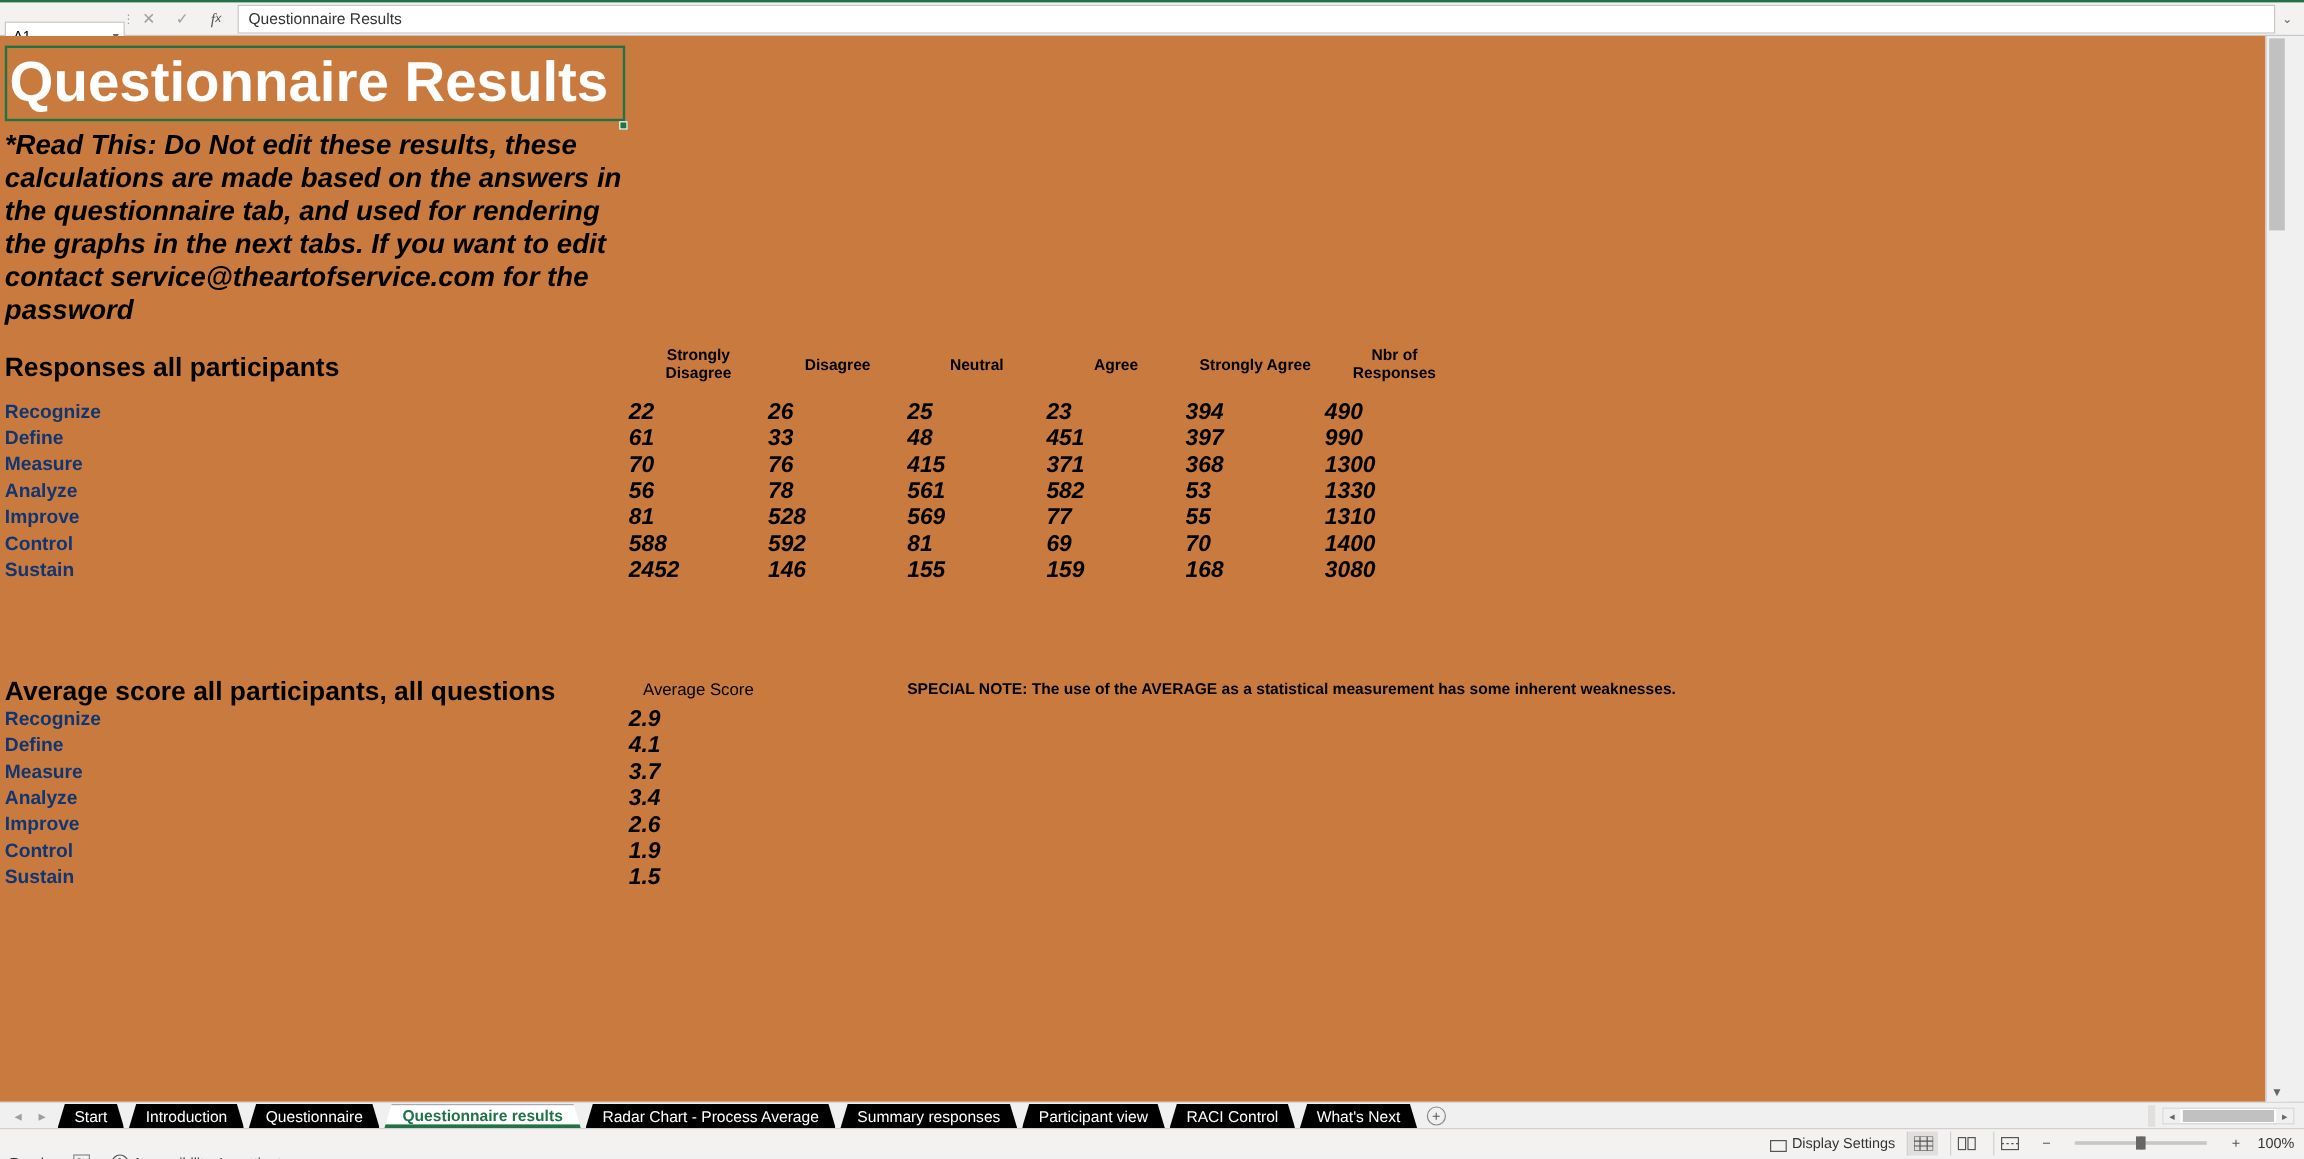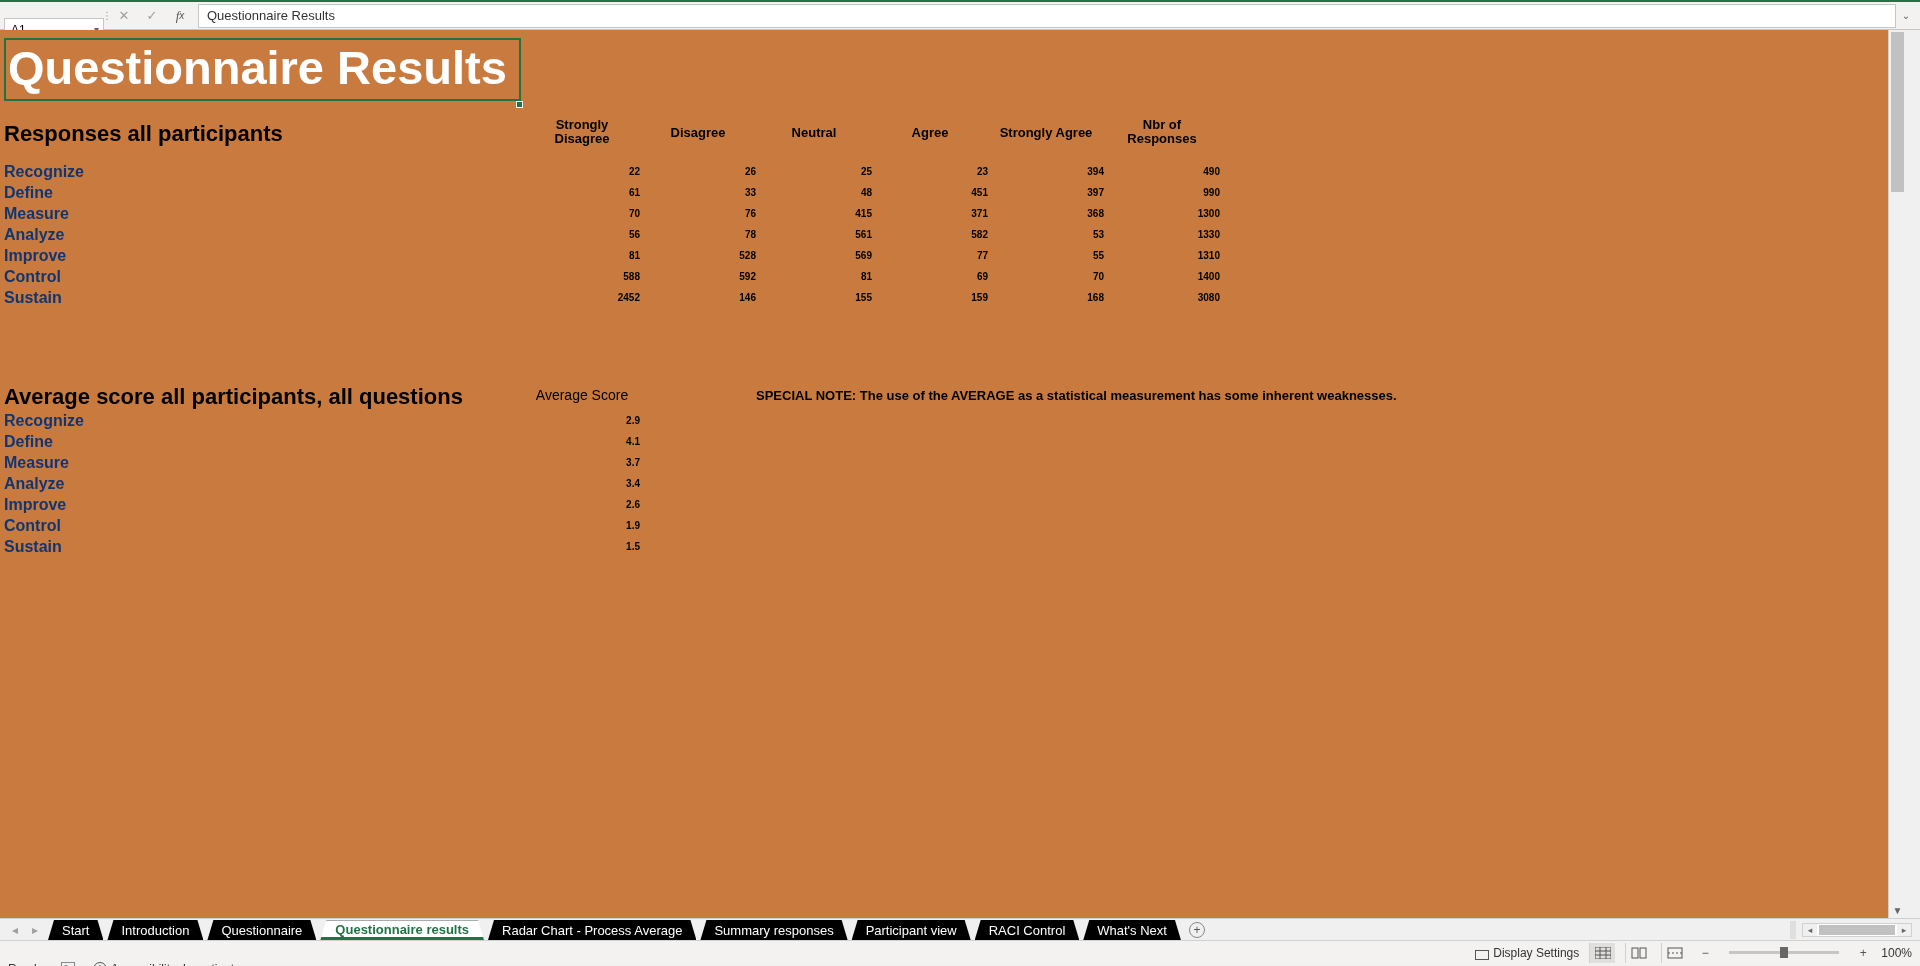--- a/index.html
+++ b/index.html
@@ -57,21 +57,21 @@
     font-family: Arial, sans-serif; font-weight:700; color:#000; font-size: 22px; margin-top: 4px;
   }
 
   
   .data-block { margin-top: 16px; }
   table { border-collapse: collapse; }
   td, th { padding: 0; vertical-align: middle; }
   .rowlabel { font-family: Arial, sans-serif; font-weight:700; color:#113571; font-size:16px; width: 520px; height:21px; text-align:left;}
   .colhead { font-family: Arial, sans-serif; color:#000; font-size:13px; text-align:center; width: 116px;}
   .colhead .line { display:block; line-height:1.1;}
-  .valcell { font-family: Arial, sans-serif; font-weight:700; color:#000; font-size:10px; text-align:right; width:116px; height:21px;}
+  .valcell { font-family: Arial, sans-serif; font-weight:700; color:#000; font-size:19px; text-align:left; width:116px; height:21px;font-style:italic;}
   .avg-col { text-align:center; font-size:14px; color:#000;}
   .note-col { font-family: Arial, sans-serif; font-size:13px; color:#000; }
   .note-col.bold { font-weight:700;}
   .spacer-col { width:116px;}
 
   
   .tabs-row {
     height: 22px; background:#f0f0f0; display:flex; align-items:flex-end; padding-left: 6px; border-top:1px solid #d0d0d0;
   }
   .tab-nav { width:18px; height:20px; display:inline-flex; align-items:center; justify-content:center; color:#a19f9d; font-size:12px; margin-right:2px;}
@@ -133,20 +133,21 @@
   <div class="formula-expand">⌄</div>
 </div>
 
 <div class="grid-area">
   <div class="sheet">
 
     <div>
       <span class="title-cell">Questionnaire Results</span><span class="fill-handle"></span>
     </div>
 
+    <div class="note">*Read This: Do Not edit these results, these calculations are made based on the answers in the questionnaire tab, and used for rendering the graphs in the next tabs. If you want to edit contact service@theartofservice.com for the password</div>
 
     <div class="data-block">
       <table>
         <tbody>
             <tr>
           <td class="rowlabel" style="vertical-align:bottom;">
                 <div class="section-header">Responses all participants</div>
               </td>
           <th class="colhead">
                 <span class="line">Strongly</span>

